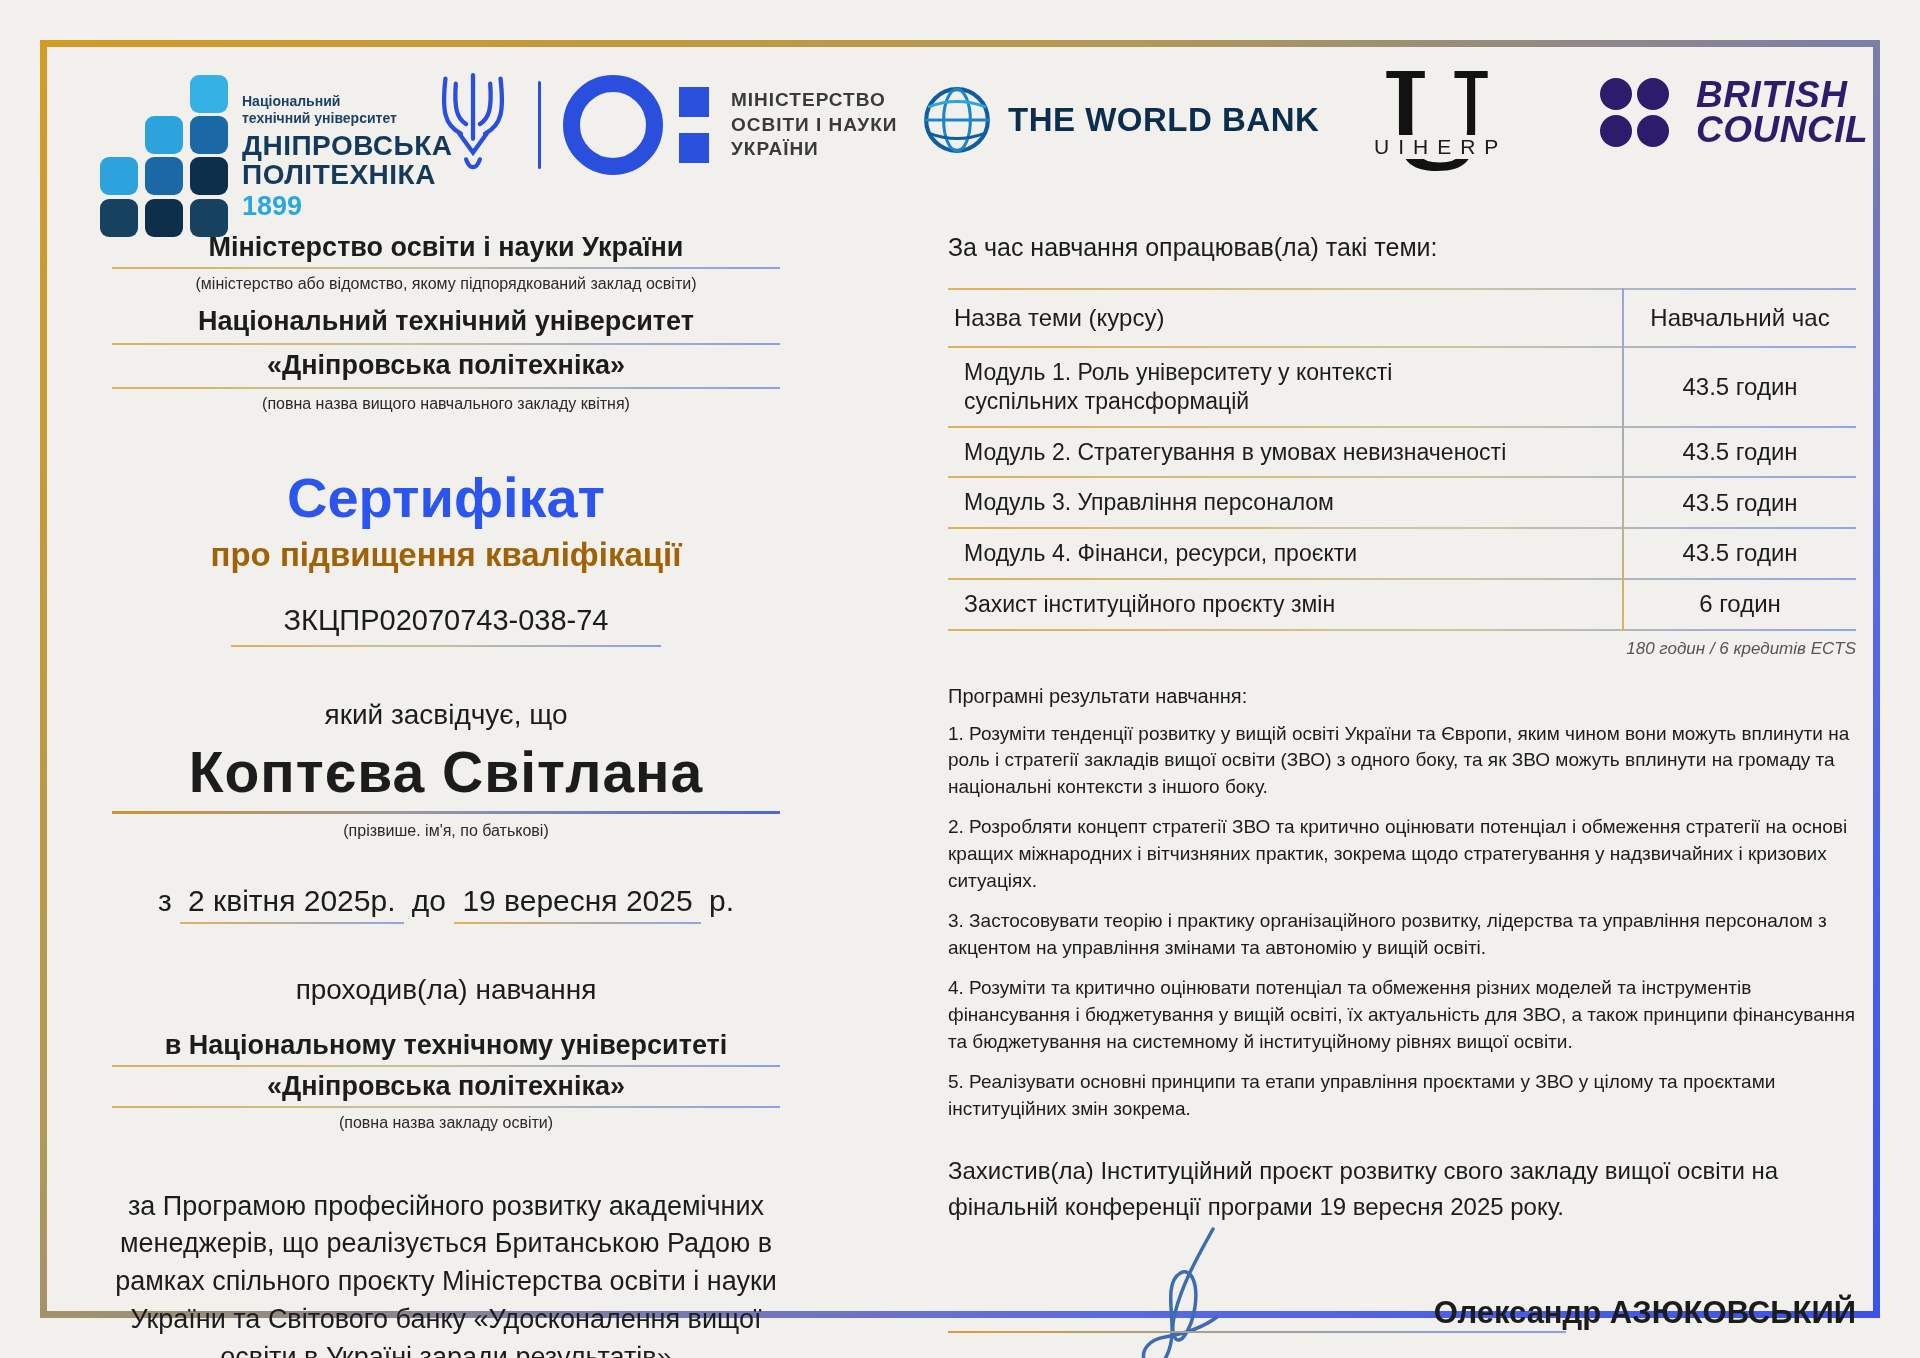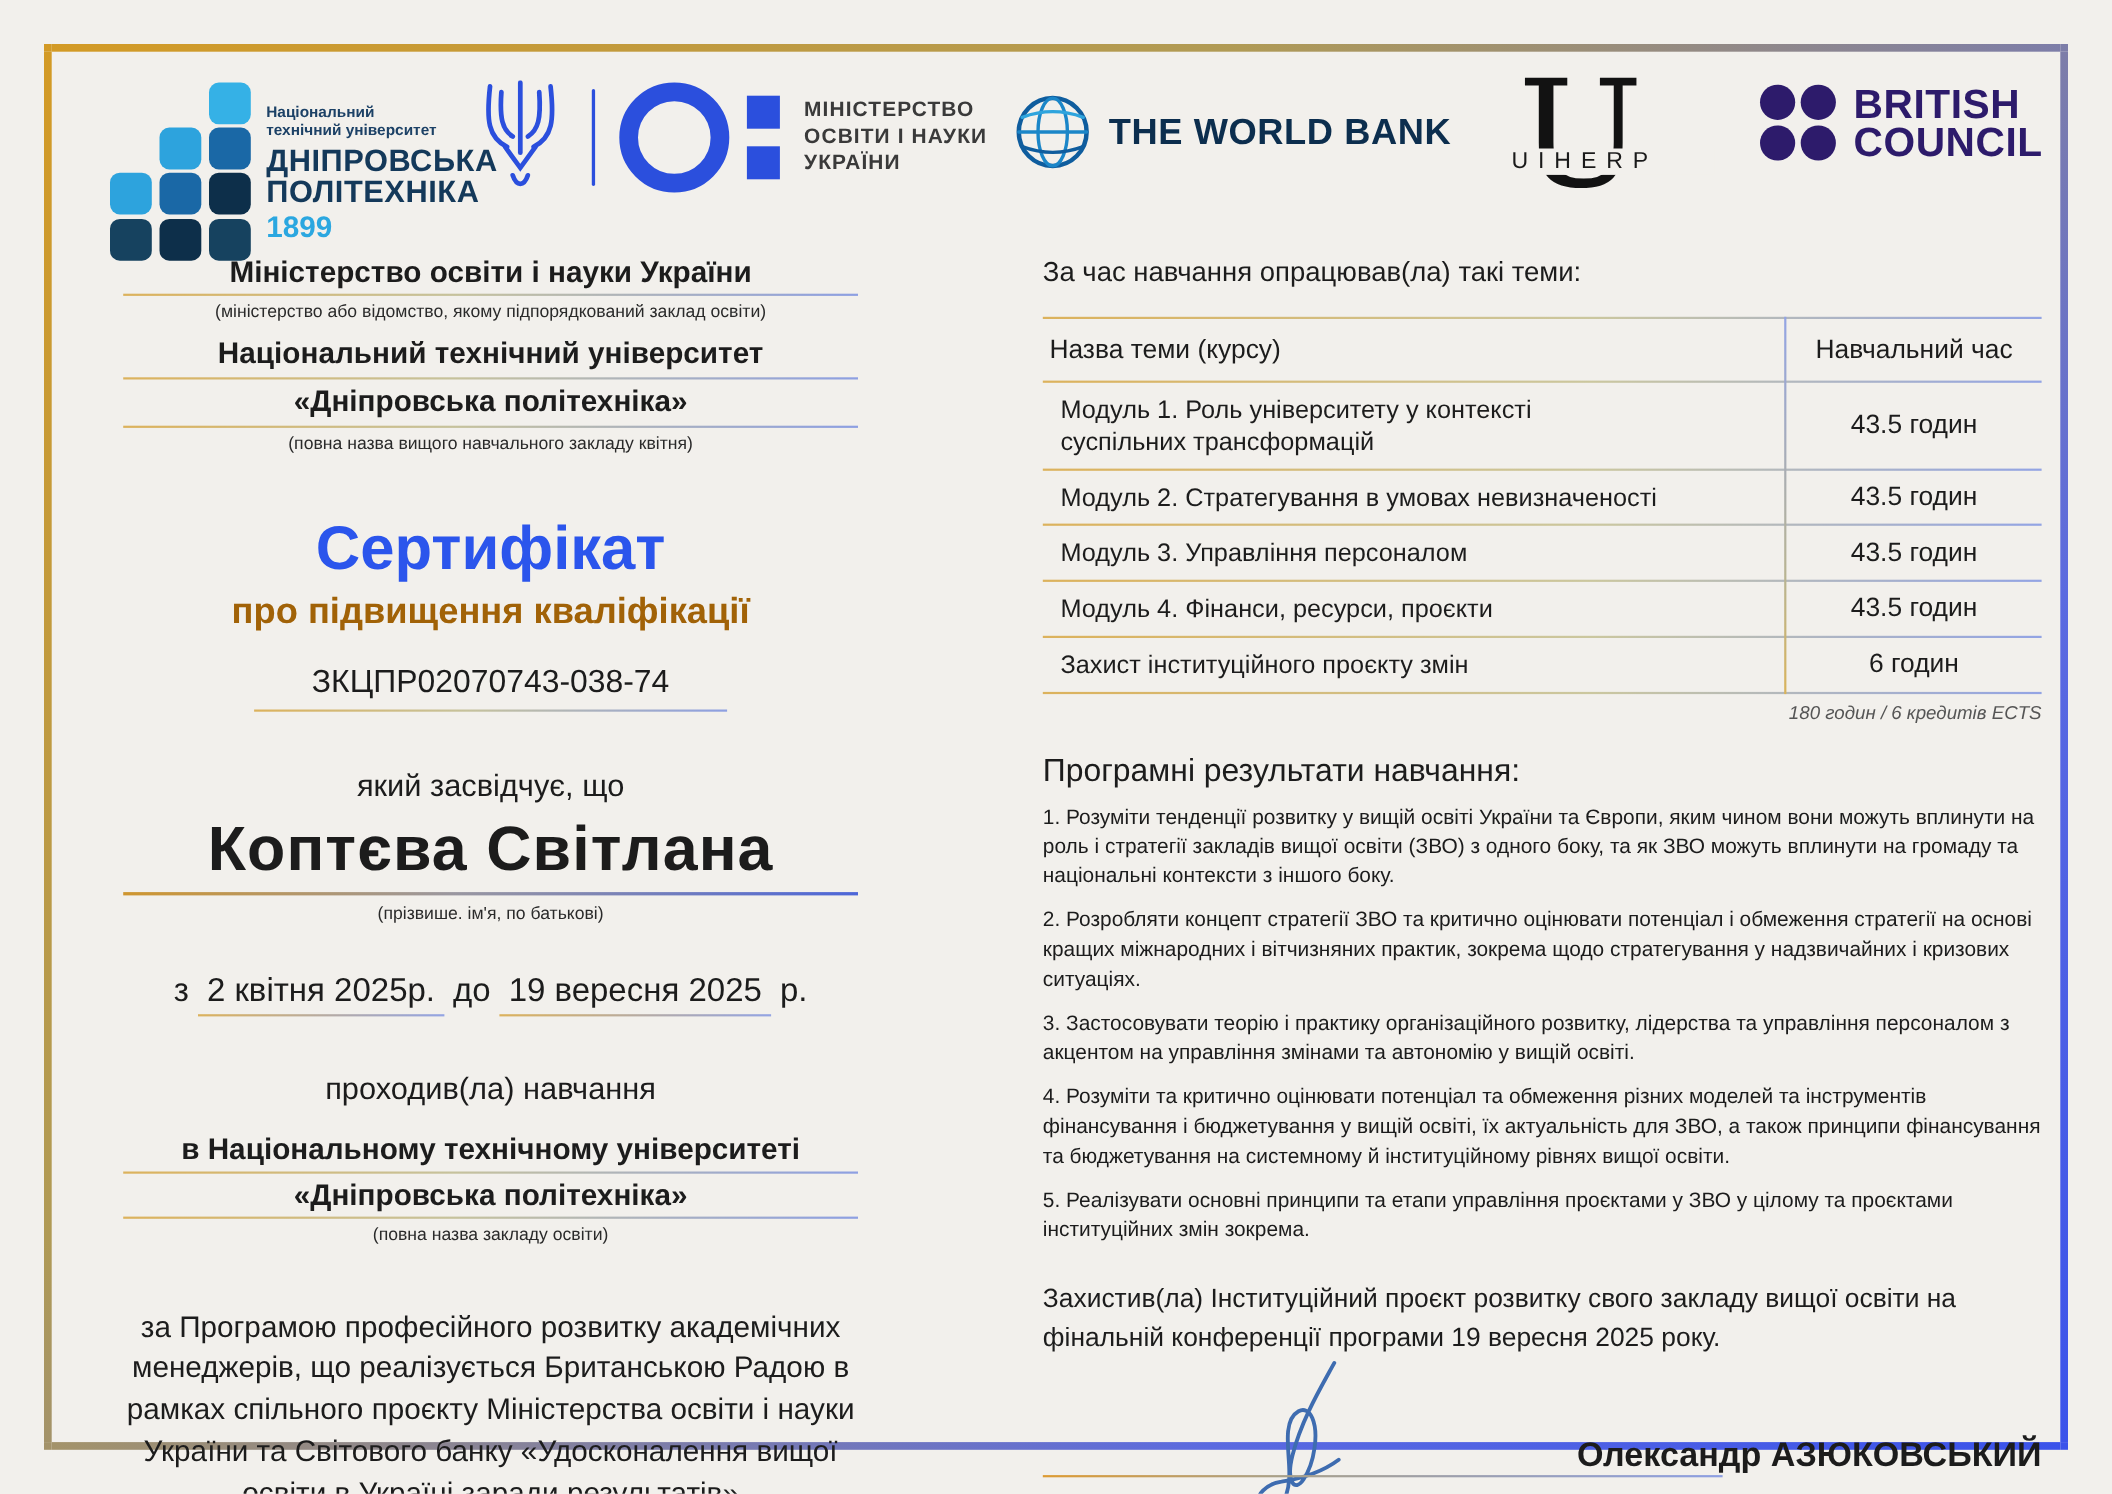--- a/index.html
+++ b/index.html
@@ -30,21 +30,21 @@
   .mon-ring{width:66px;height:66px;border:17px solid #2b4fdd;border-radius:50%;}
   .mon-colon{display:flex;flex-direction:column;gap:16px;}
   .mon-colon span{width:30px;height:30px;background:#2b4fdd;display:block;}
   .mon-text{font-size:19px;font-weight:bold;color:#3a3a3a;line-height:1.3;letter-spacing:1px;}
   .wb-logo{position:absolute;left:840px;top:28px;display:flex;align-items:center;gap:14px;}
   .wb-text{font-size:33px;font-weight:bold;color:#0c2e4e;letter-spacing:.5px;}
   .uiherp{position:absolute;left:1300px;top:0px;width:130px;height:160px;}
   .uiherp-u{font-family:"DejaVu Serif",serif;font-size:135px;line-height:1;color:#121212;}
   .uiherp-band{position:absolute;left:-6px;top:80px;width:185px;height:24px;background:#f2f0ec;display:flex;align-items:center;}
   .uiherp-band span{font-size:21px;letter-spacing:9px;color:#1a1a1a;font-weight:400;}
-  .bc-logo{position:absolute;left:1520px;top:22px;display:flex;align-items:flex-start;gap:16px;}
+  .bc-logo{position:absolute;left:1520px;top:22px;display:flex;align-items:flex-end;gap:27px;font-style:italic;}
   .bc-dots{display:grid;grid-template-columns:32px 32px;grid-template-rows:32px 32px;gap:5px;}
   .bc-dots span{width:32px;height:32px;border-radius:50%;background:#2d1b6b;display:block;}
   .bc-text{font-size:37px;font-weight:bold;color:#2d1b6b;line-height:.95;letter-spacing:.5px;}
   
   .gline{height:2px;background:linear-gradient(90deg,#dcb25c 0%,#c6c29c 45%,#8d9fe2 100%);}
   .gline-thick{height:3px;background:linear-gradient(90deg,#cf962f 0%,#9a97a0 45%,#4d66d8 100%);}
   .caption{font-size:16px;color:#2a2a2a;}
   
   .leftcol{position:absolute;left:112px;top:232px;width:668px;text-align:center;}
   .l-ministry{font-size:27px;font-weight:bold;}
@@ -68,21 +68,21 @@
   .t-hline{height:2px;background:linear-gradient(90deg,#dcb25c 0%,#cbc79f 55%,#93a4e4 100%);}
   .t-row{display:flex;align-items:center;}
   .t-topic{flex:1;padding:10px 10px 10px 16px;font-size:23px;line-height:1.25;text-align:left;}
   .t-hours{width:232px;text-align:center;font-size:24px;}
   .t-header .t-topic{font-size:24px;padding:13px 6px;}
   .t-header .t-hours{font-size:24px;}
   .t-vline{position:absolute;top:0;bottom:0;right:232px;width:2px;
     background:linear-gradient(180deg,#93a4e4 0%,#b9b490 70%,#d9b35a 100%);}
   .w-narrow{max-width:500px;}
   .t-total{font-size:17px;font-style:italic;color:#555;text-align:right;margin-top:8px;}
-  .outcomes-title{font-size:29px;margin-top:26px;}
+  .outcomes-title{font-size:20px;margin-top:26px;}
   .outcome{font-size:19px;line-height:1.42;margin:13px 0 0 0;}
   .defense{font-size:24px;line-height:1.5;margin-top:30px;}
   .sig-area{position:relative;height:130px;margin-top:14px;}
   .sig-line{position:absolute;left:0;top:92px;width:618px;height:2px;
     background:linear-gradient(90deg,#dd9b33 0%,#a8a08a 35%,#8d9fe2 100%);}
   .sig-svg{position:absolute;left:160px;top:-18px;}
   .signer{position:absolute;right:0;top:56px;font-size:31px;font-weight:bold;}
 </style>
 </head>
 <body>

